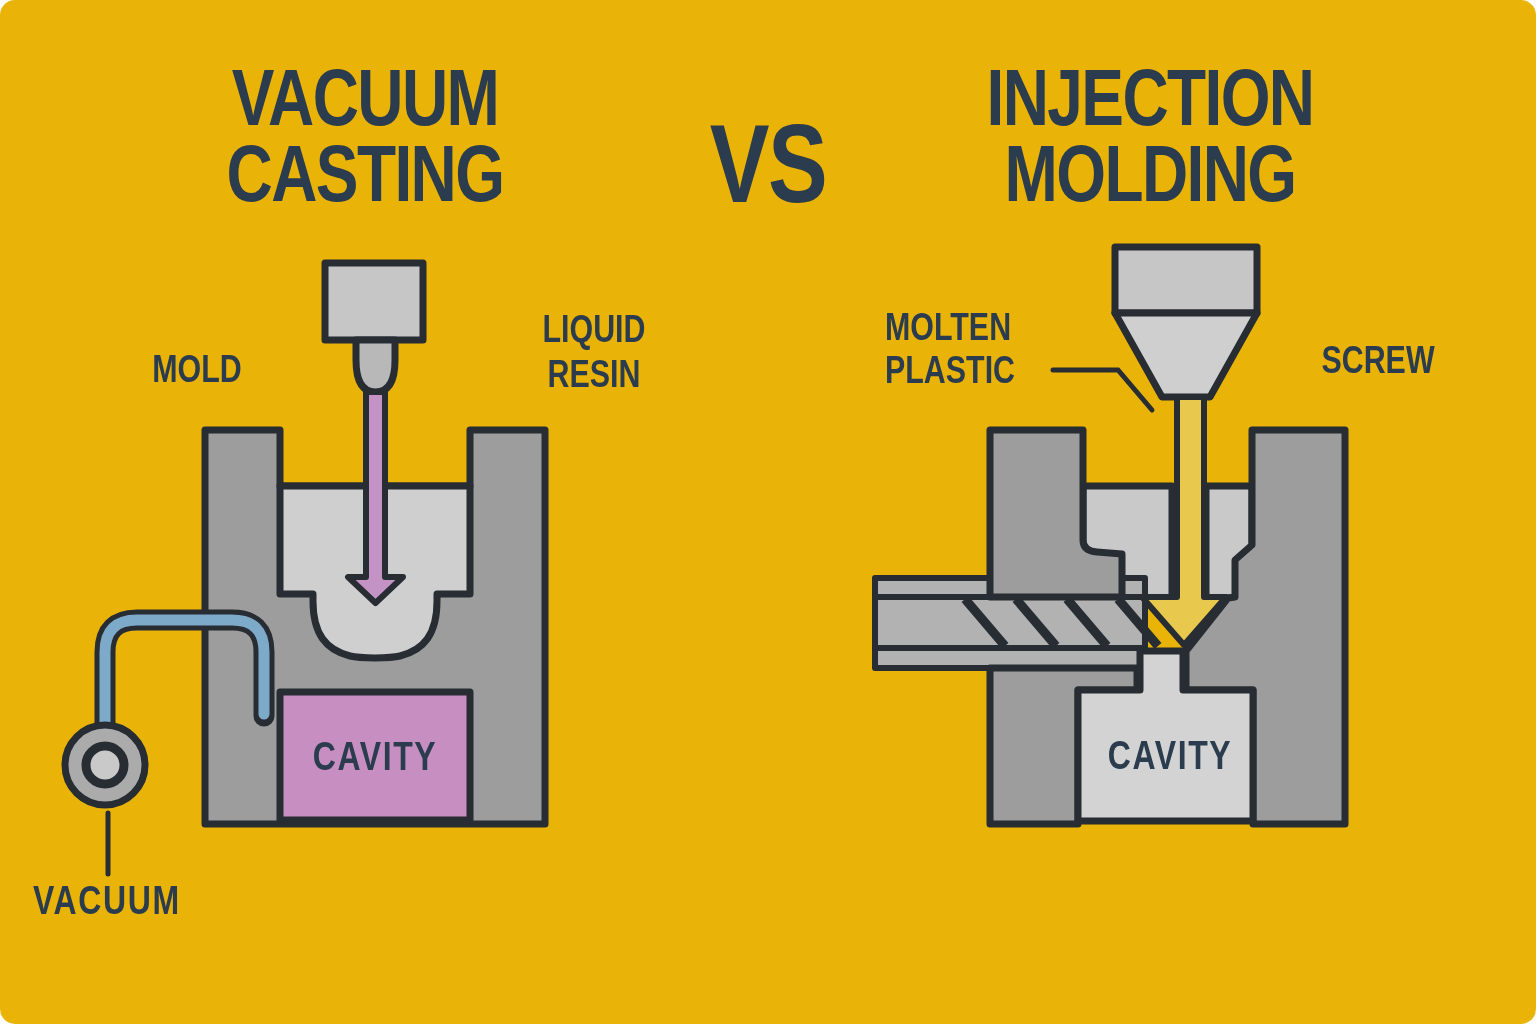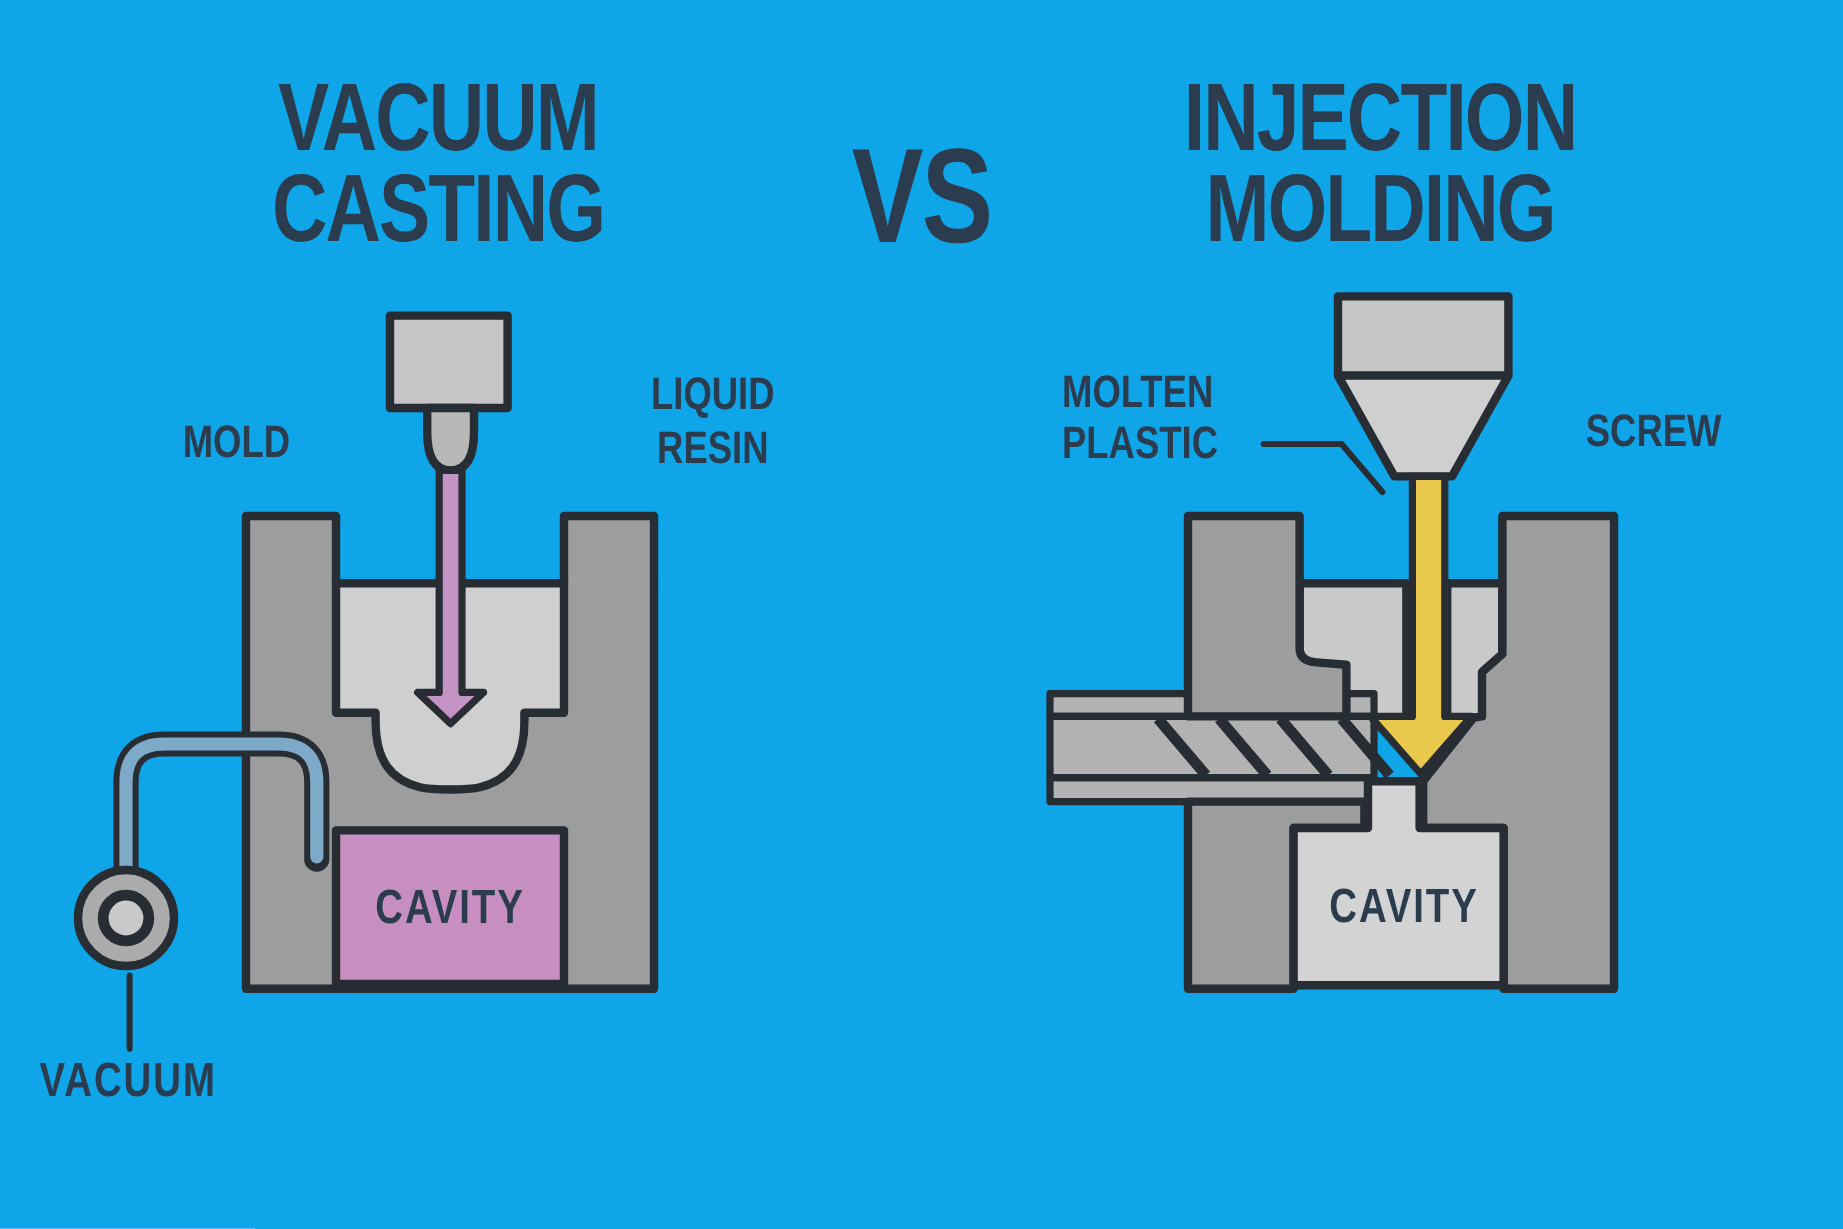--- a/index.html
+++ b/index.html
@@ -16,21 +16,21 @@
   .small{font-size:38px;letter-spacing:0px;}
   .cav{font-size:40px;letter-spacing:2px;}
   .ol{stroke:#272d33;stroke-width:7;stroke-linejoin:round;}
   .ol6{stroke:#272d33;stroke-width:6;stroke-linejoin:round;}
   .thin{stroke:#272d33;stroke-width:5;fill:none;stroke-linecap:round;}
   .hatch{stroke:#272d33;stroke-width:9;stroke-linecap:butt;}
 </style>
 </head>
 <body>
 
-<div id="canvas" style="background: #0ea5e9;">
+<div id="canvas" style="background: #eab308; border-radius: 15px;">
 
   <svg id="art" width="1536" height="1024" viewBox="0 0 1536 1024">
 
     <g>
 
       <rect x="325" y="263" width="98" height="77" class="ol" fill="#c6c6c6"></rect>
       <path d="M356,340 L395,340 L395,360 Q395,392 375.5,392 Q356,392 356,360 Z" class="ol" fill="#b8b8b8"></path>
 
       <path d="M205,430 L280,430 L280,486 L470,486 L470,430 L545,430 L545,824 L205,824 Z" class="ol" fill="#9d9d9d"></path>
 

